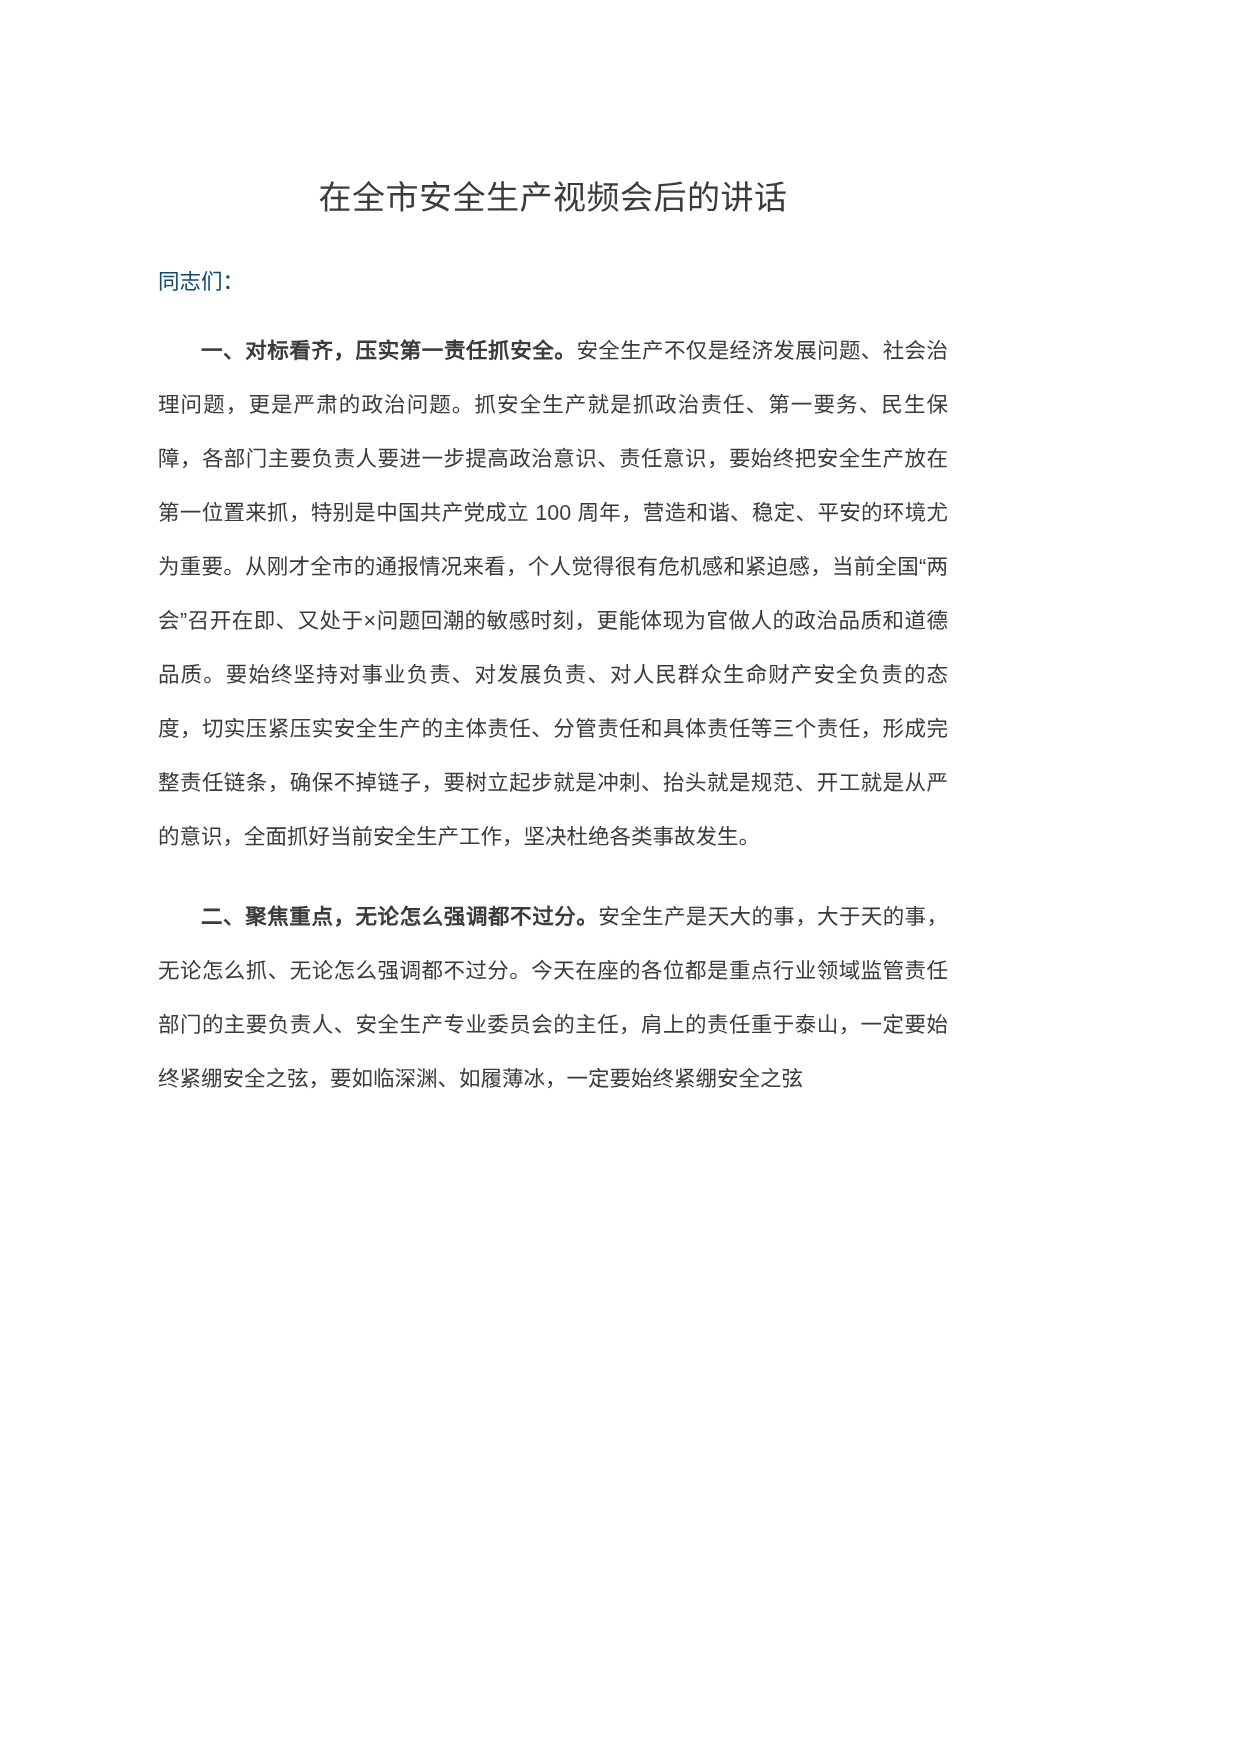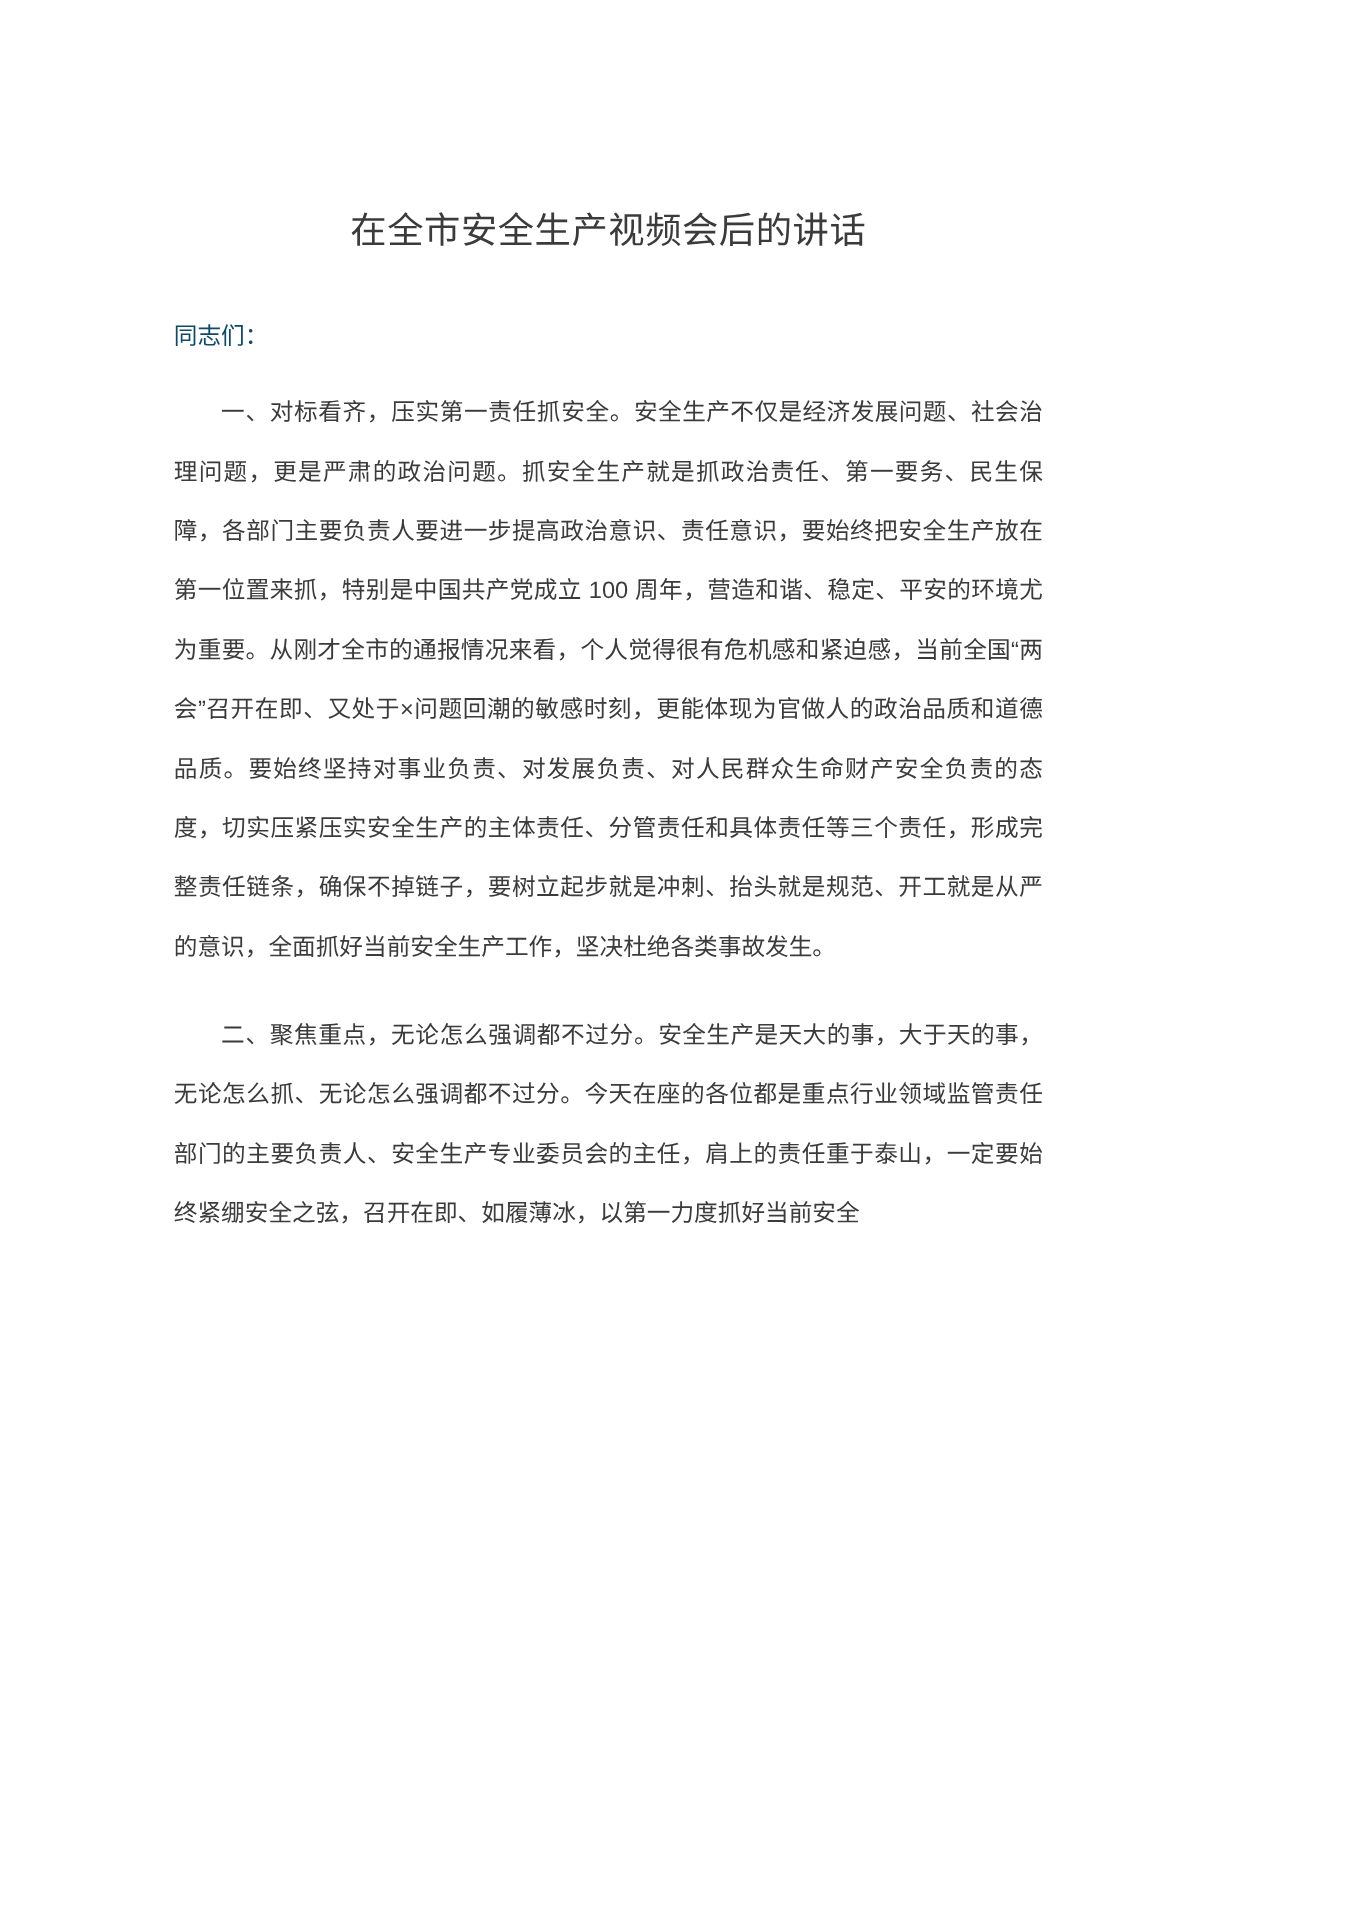--- a/index.html
+++ b/index.html
@@ -22,21 +22,21 @@
     box-sizing: border-box;
     overflow: hidden;
   }
   .content {
     position: absolute;
     left: 158px;
     top: 0;
     width: 790px;
   }
   .doc-title {
-    margin: 12px;
+    margin: 0;
     padding-top: 176px;
     text-align: center;
     font-size: 33px;
     font-weight: 400;
     line-height: 1.35;
     letter-spacing: 0.5px;
     color: #3b3b3b;
     white-space: nowrap;
   }
   .salutation {
@@ -51,21 +51,21 @@
     padding-top: 26px;
     font-size: 21.5px;
     line-height: 54px;
     text-align: justify;
     text-justify: inter-ideograph;
     text-indent: 2em;
     color: #3b3b3b;
     word-break: break-all;
   }
   .para .lead {
-    font-weight: normal;
+    font-weight: bold;
     letter-spacing: 0.2px;
   }
   
   .clip-bottom {
     overflow: hidden;
   }
 </style>
 </head>
 <body>
 
@@ -75,17 +75,17 @@
     <h1 class="doc-title">在全市安全生产视频会后的讲话</h1>
 
     <p class="salutation">同志们：</p>
 
 
     <p class="para">
       <span class="lead">一、对标看齐，压实第一责任抓安全。</span><span>安全生产不仅是经济发展问题、社会治理问题，更是严肃的政治问题。抓安全生产就是抓政治责任、第一要务、民生保障，各部门主要负责人要进一步提高政治意识、责任意识，要始终把安全生产放在第一位置来抓，特别是中国共产党成立 100 周年，营造和谐、稳定、平安的环境尤为重要。从刚才全市的通报情况来看，个人觉得很有危机感和紧迫感，当前全国“两会”召开在即、又处于×问题回潮的敏感时刻，更能体现为官做人的政治品质和道德品质。要始终坚持对事业负责、对发展负责、对人民群众生命财产安全负责的态度，切实压紧压实安全生产的主体责任、分管责任和具体责任等三个责任，形成完整责任链条，确保不掉链子，要树立起步就是冲刺、抬头就是规范、开工就是从严的意识，全面抓好当前安全生产工作，坚决杜绝各类事故发生。</span>
     </p>
 
     <p class="para clip-bottom">
-      <span class="lead">二、聚焦重点，无论怎么强调都不过分。</span><span>安全生产是天大的事，大于天的事，无论怎么抓、无论怎么强调都不过分。今天在座的各位都是重点行业领域监管责任部门的主要负责人、安全生产专业委员会的主任，肩上的责任重于泰山，一定要始终紧绷安全之弦，召开在即、如履薄冰，以第一力度抓好当前安全</span>
+      <span class="lead">二、聚焦重点，无论怎么强调都不过分。</span><span>安全生产是天大的事，大于天的事，无论怎么抓、无论怎么强调都不过分。今天在座的各位都是重点行业领域监管责任部门的主要负责人、安全生产专业委员会的主任，肩上的责任重于泰山，一定要始终紧绷安全之弦，要如临深渊、如履薄冰，一定要始终紧绷安全之弦</span>
     </p>
 
   </div>
 </div>
 
 </body></html>

